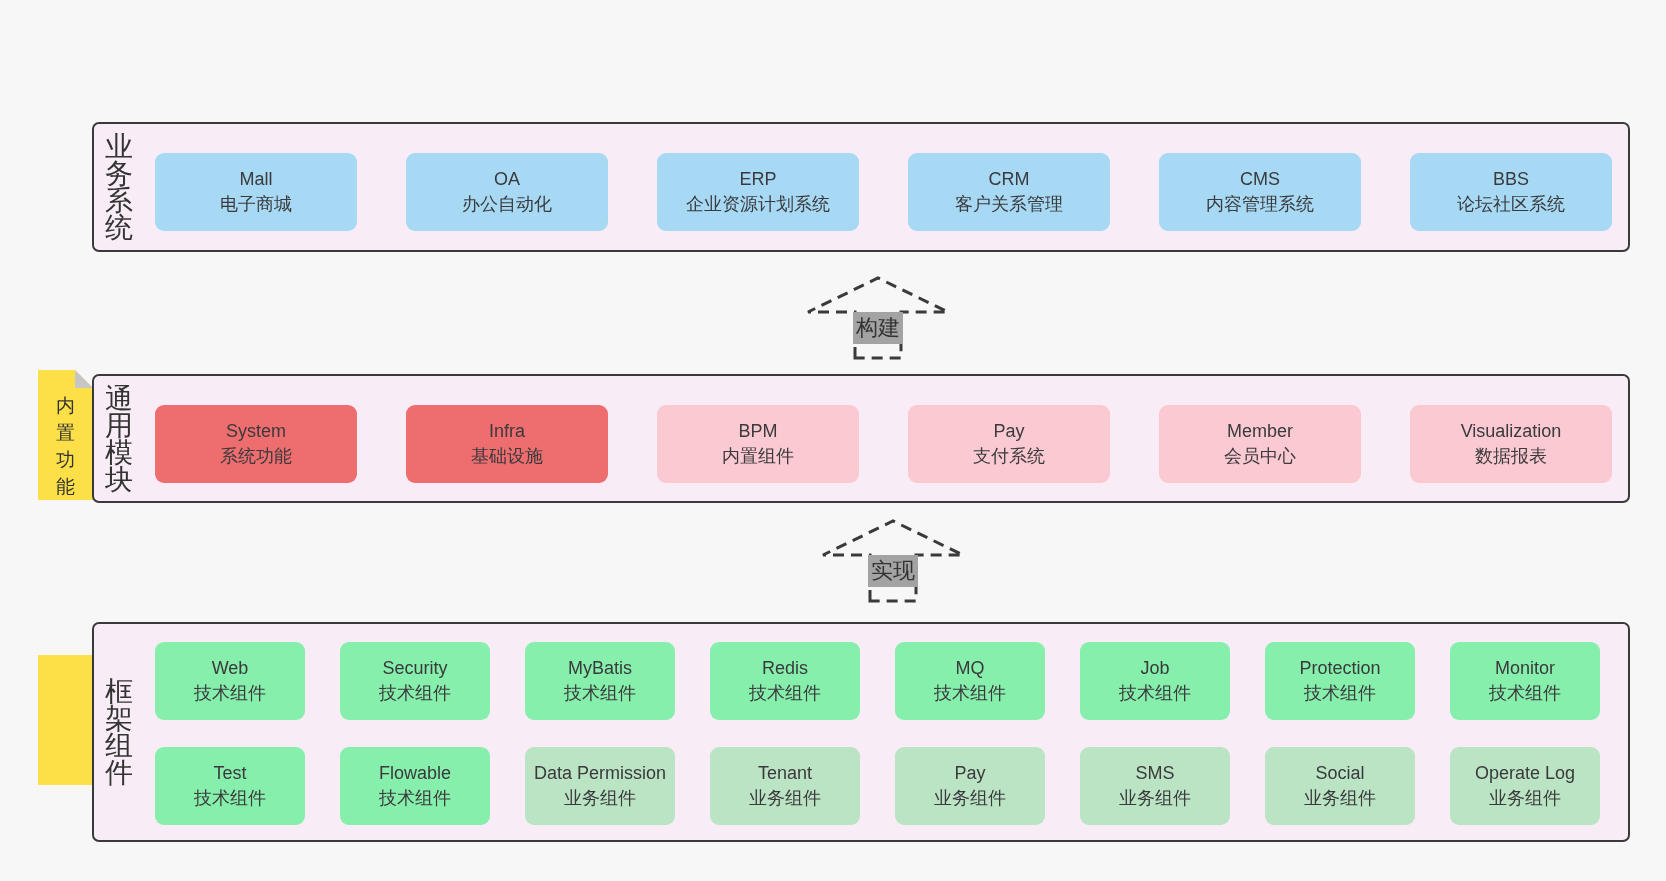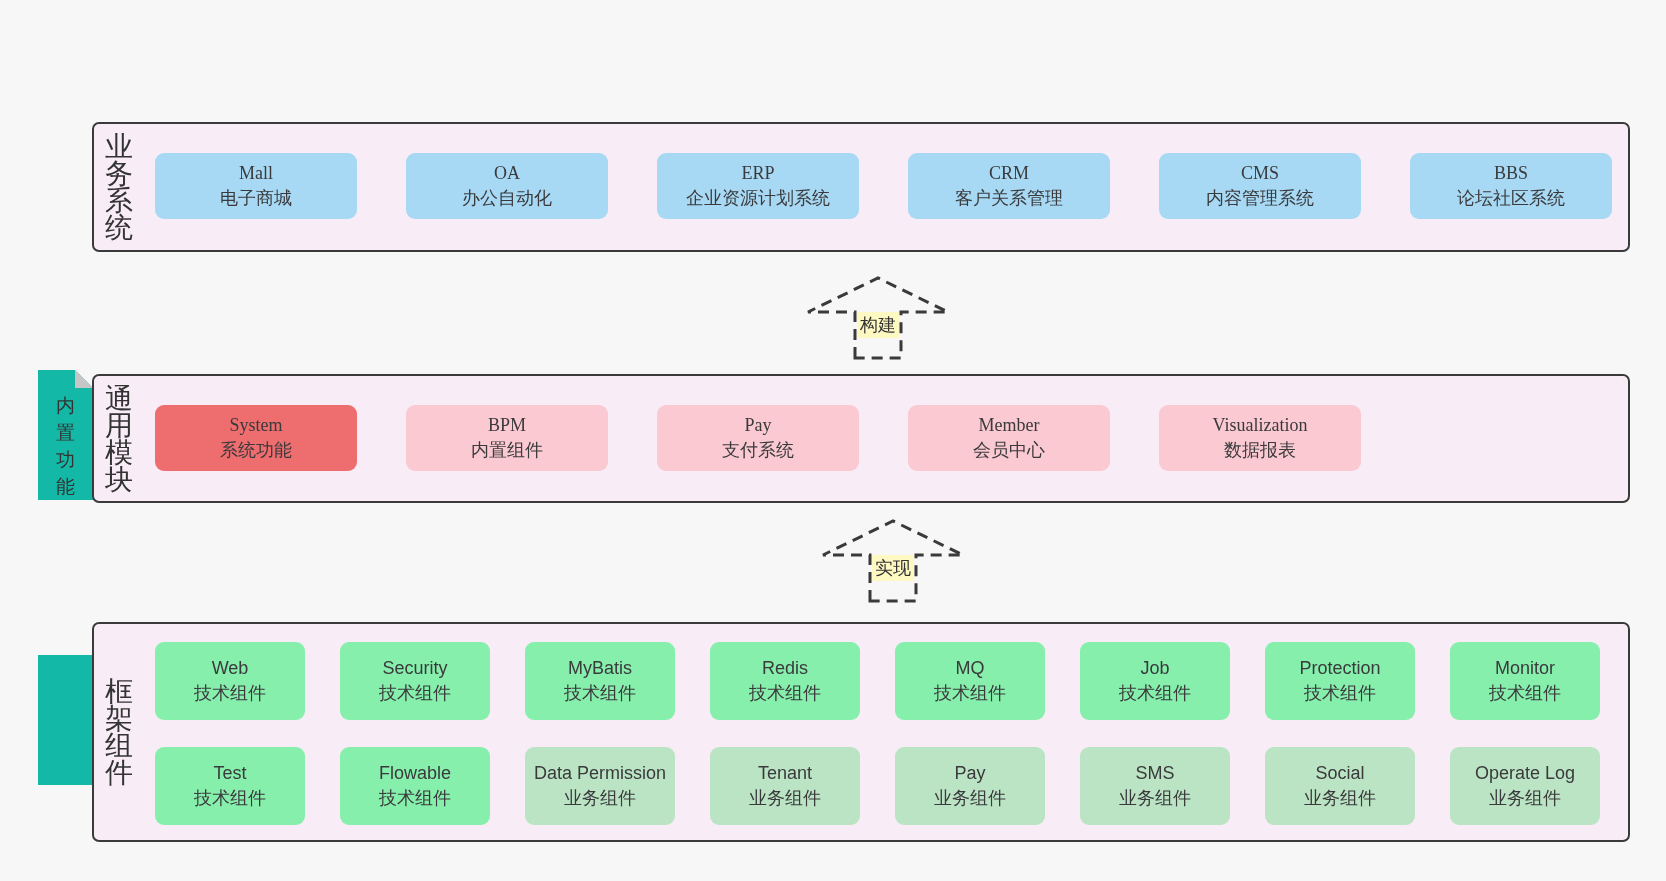--- a/index.html
+++ b/index.html
@@ -23,33 +23,33 @@
   }
   .box-row{
     position:absolute;left:61px;display:flex;gap:49px;
   }
   .row-6{top:29px;}
   .box{
     box-sizing:border-box;border-radius:9px;
     display:flex;flex-direction:column;align-items:center;justify-content:center;
     text-align:center;font-size:18px;line-height:25px;color:#3a3a3c;
   }
-  .box-wide{width:202px;height:66px;font-family:Liberation Serif, serif;}
+  .box-wide{width:202px;height:78px;}
   .box-sm{width:150px;height:78px;}
   .row-8{left:61px;display:flex;gap:35px;position:absolute;}
   .row-8a{top:18px;}
   .row-8b{top:123px;}
   .blue{background:#a7d9f4;}
   .red{background:#ee6d6e;}
   .pink{background:#fac9d1;text-align:center;}
   .green{background:#86efac;}
   .lightgreen{background:#bbe4c4;}
   .sticky{
     position:absolute;left:38px;width:55px;height:130px;
-    background:#14b8a6;z-index:1;
+    background:#fde047;z-index:1;
   }
   .sticky-mid{top:370px;}
   .sticky-bot{top:655px;padding-left:36px;}
   .sticky .cut{
     position:absolute;top:0;right:0;width:18px;height:18px;
     background:#f7f7f7;clip-path:polygon(0 0,100% 0,100% 100%);
   }
   .sticky .fold{
     position:absolute;top:0;right:0;width:18px;height:18px;
     background:#c6c6c6;clip-path:polygon(0 0,100% 100%,0 100%);
@@ -59,21 +59,21 @@
     word-break:break-all;font-size:19px;line-height:27px;color:#333;
   }
   .arrow{
     position:absolute;width:144px;height:84px;z-index:1;
   }
   .arrow-build{left:806px;top:276px;}
   .arrow-implement{left:821px;top:519px;text-decoration:underline;}
   .arrow svg{display:block;}
   .arrow-label{
     position:absolute;top:36px;left:50%;transform:translateX(-50%);
-    background:#fef9c3;padding:1px 3px;font-size:18px;color:#333;
+    background:#a3a3a3;padding:1px 3px;font-size:22px;color:#333;
     white-space:nowrap;
   }
   .t,.s{display:block;}
 </style>
 </head>
 <body>
 
 <div class="sticky sticky-mid">
   <div class="cut"></div>
   <div class="fold"></div>
@@ -122,20 +122,24 @@
   <div class="arrow-label">构建</div>
 </div>
 
 <div class="band band-modules">
   <div class="vlabel">通用模块</div>
   <div class="box-row row-6">
     <div class="box box-wide red">
       <span class="t">System</span>
       <span class="s">系统功能</span>
     </div>
+    <div class="box box-wide red">
+      <span class="t">Infra</span>
+      <span class="s">基础设施</span>
+    </div>
     <div class="box box-wide pink">
       <span class="t">BPM</span>
       <span class="s">内置组件</span>
     </div>
     <div class="box box-wide pink">
       <span class="t">Pay</span>
       <span class="s">支付系统</span>
     </div>
     <div class="box box-wide pink">
       <span class="t">Member</span>

